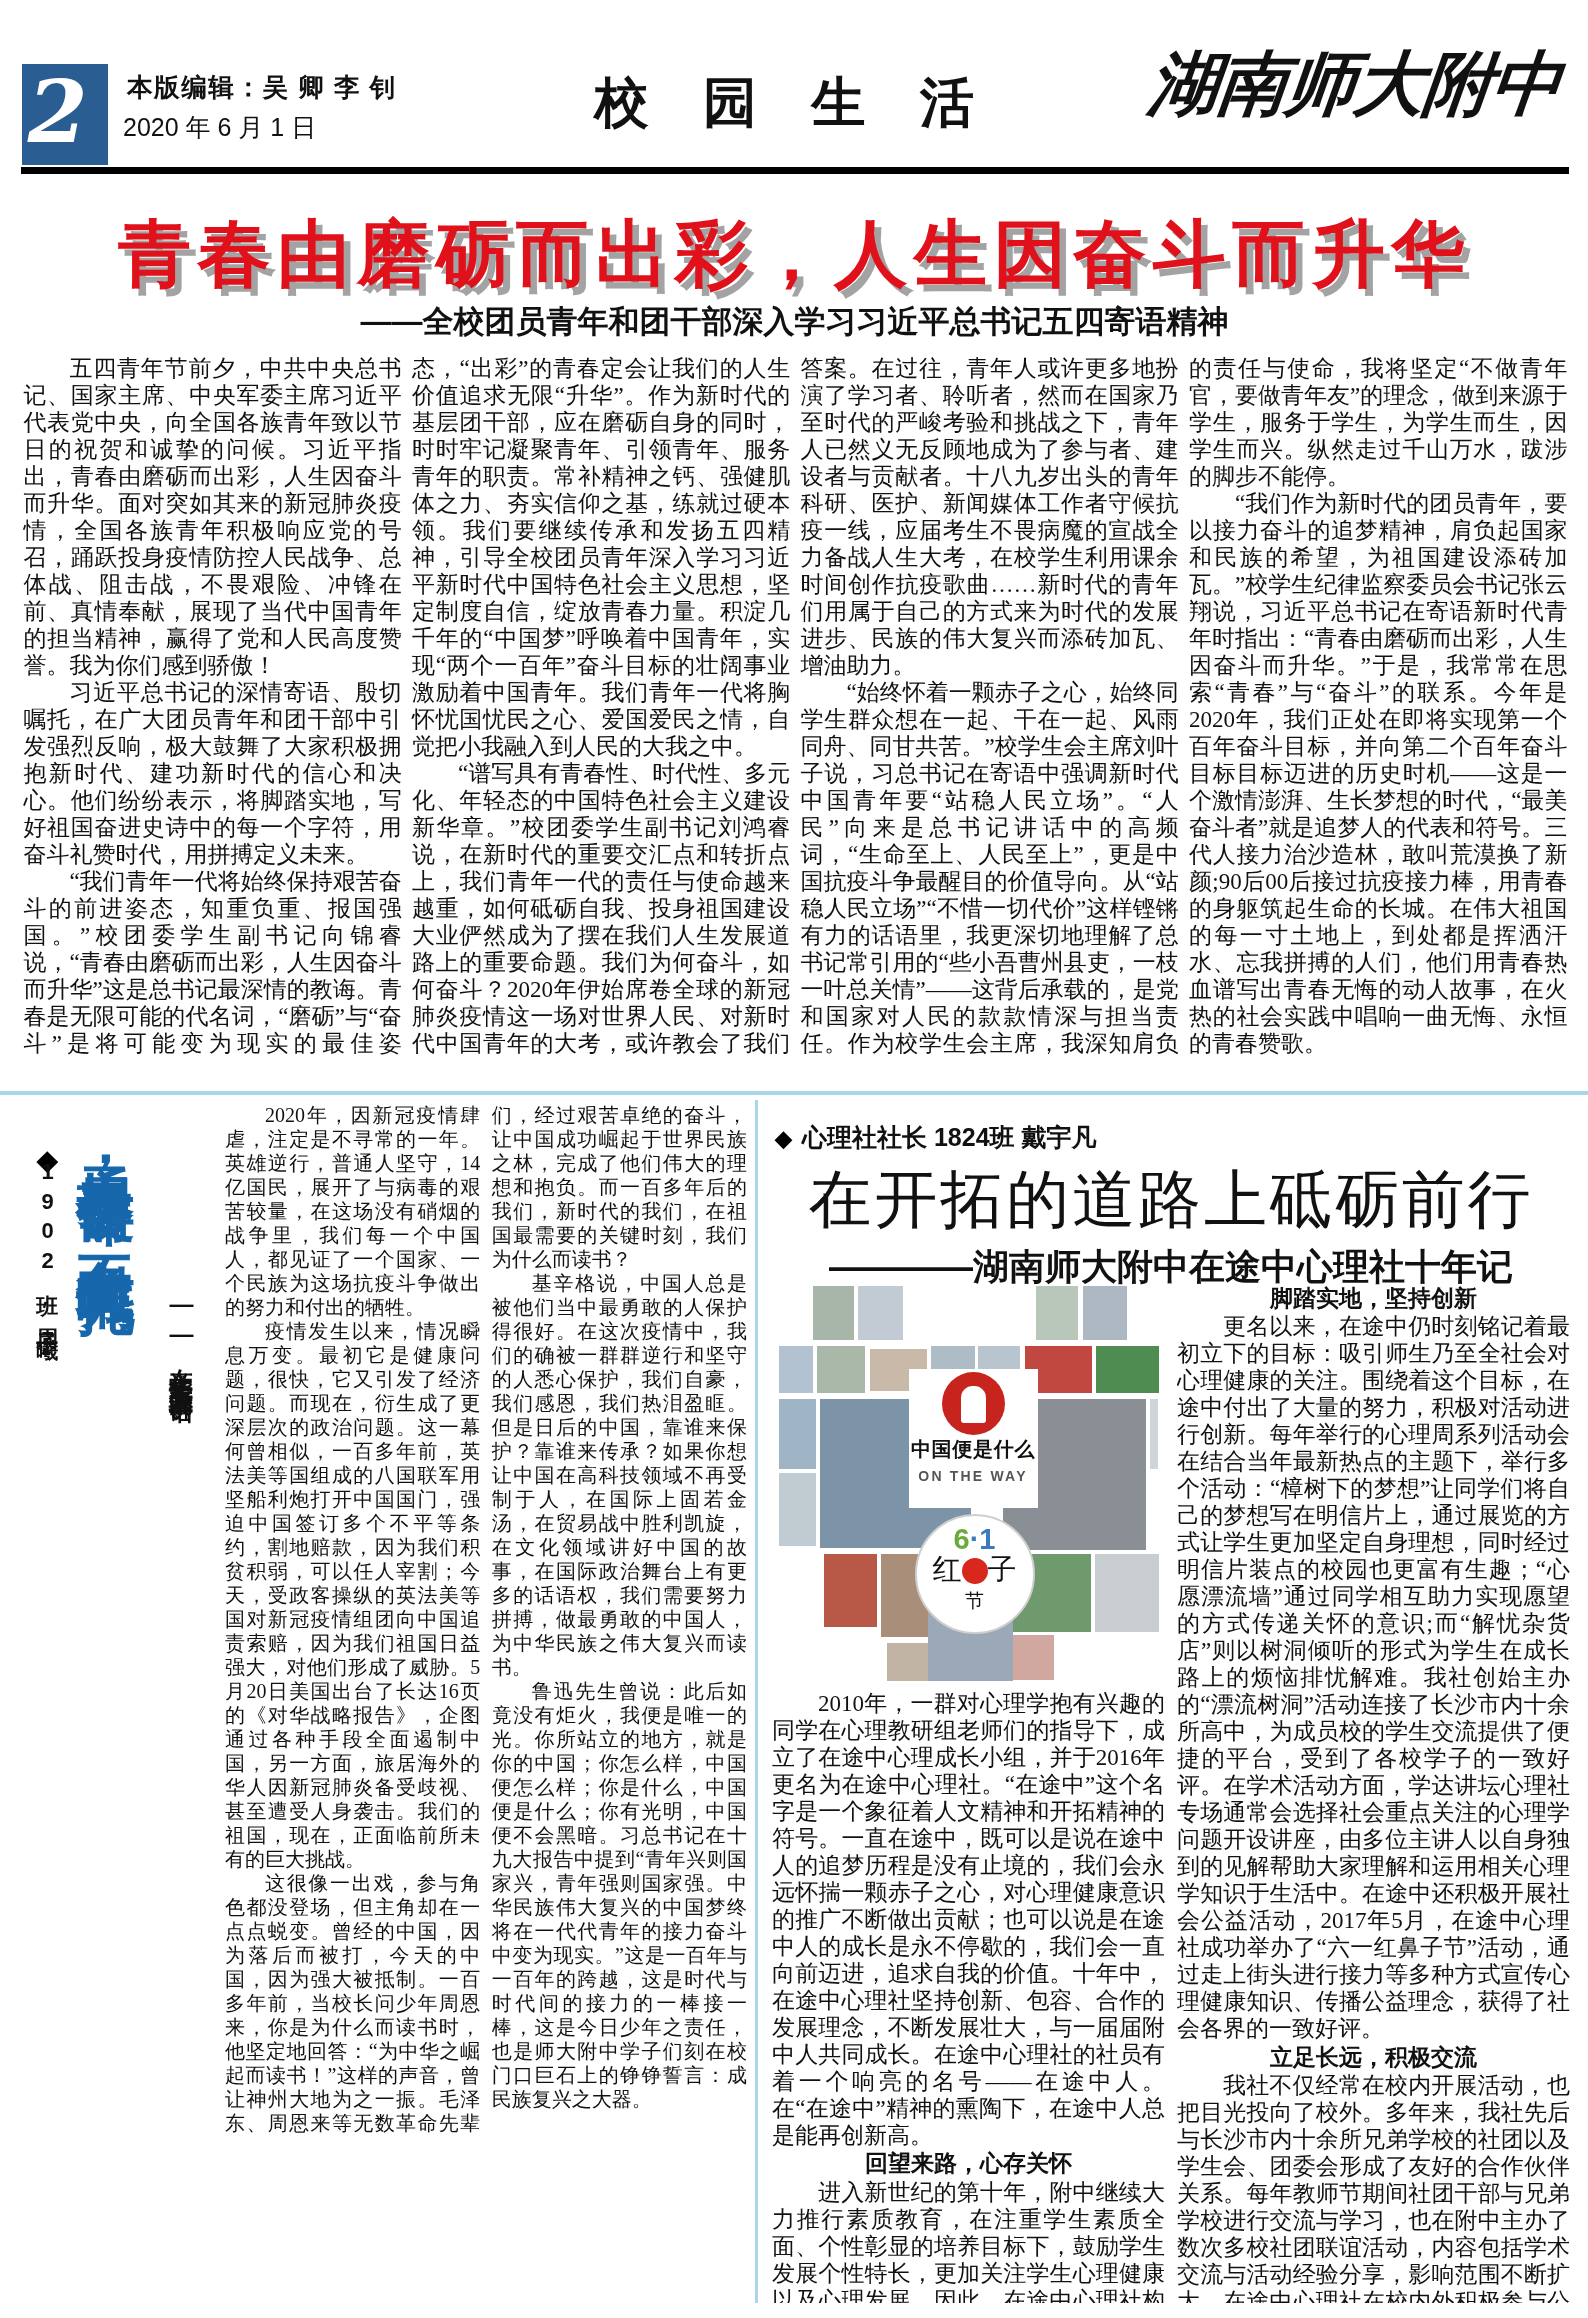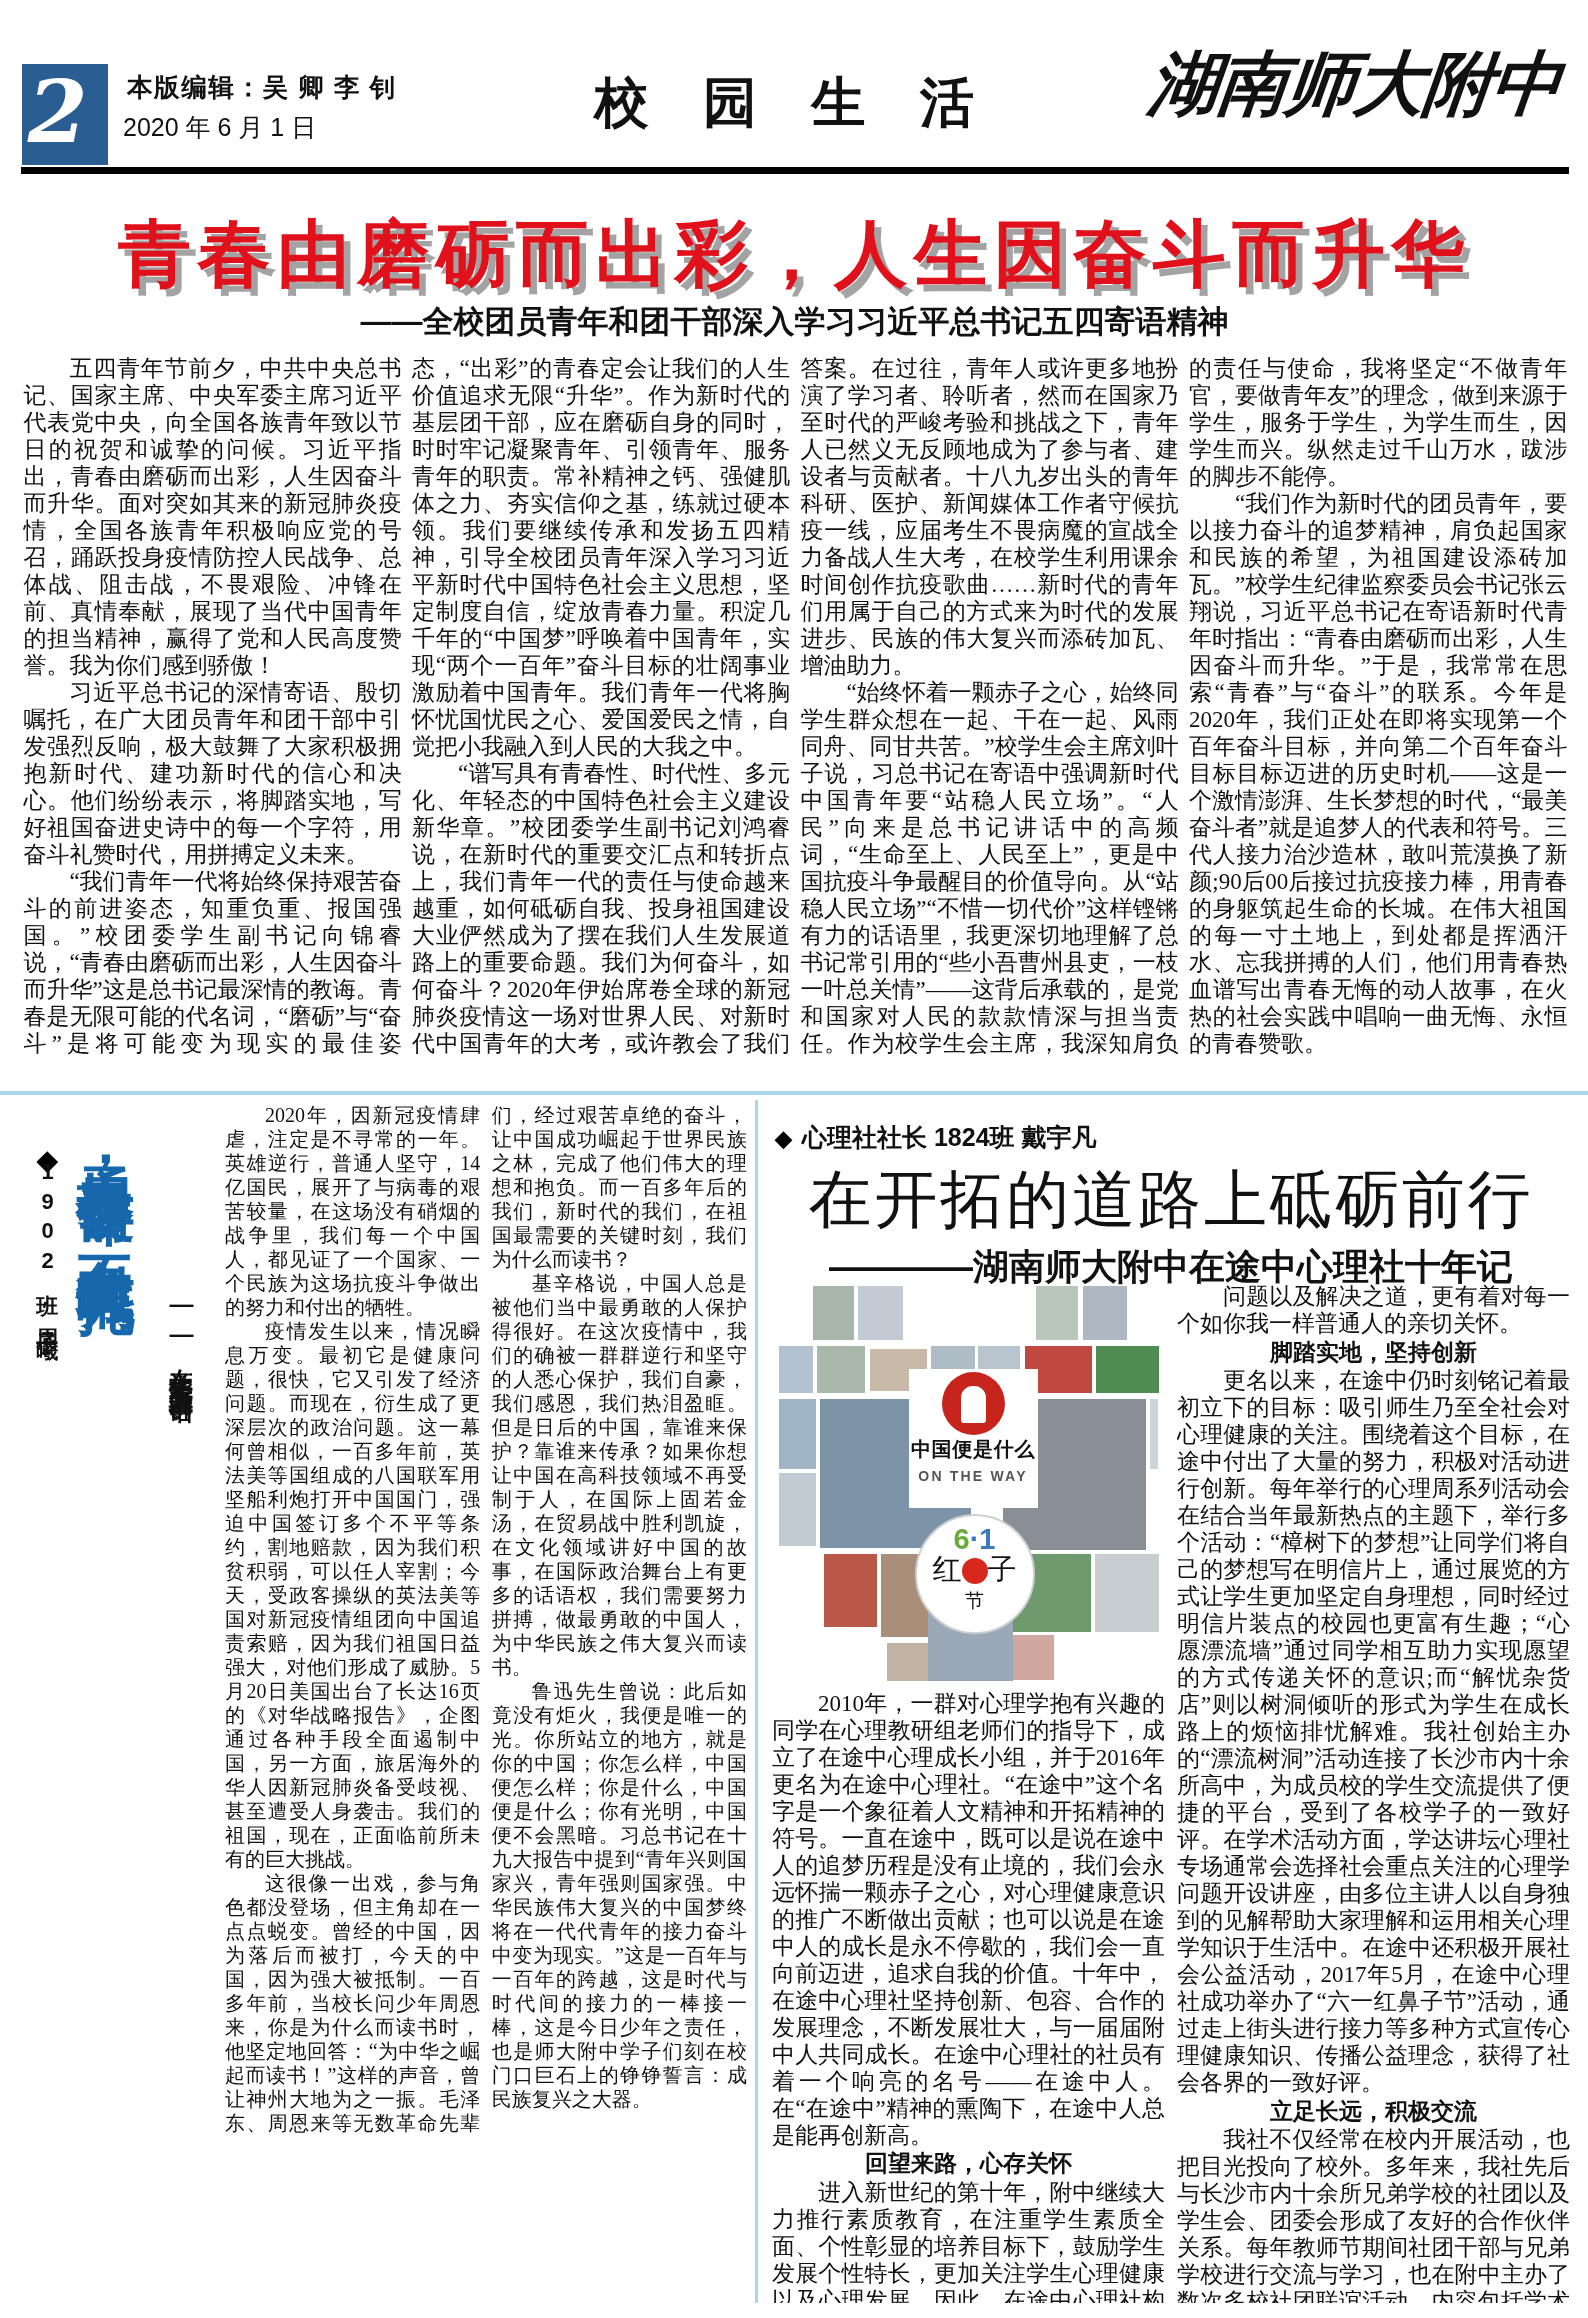--- a/index.html
+++ b/index.html
@@ -162,21 +162,20 @@
           <div class="tile" style="left: 149px; top: 319px; width: 85px; height: 79px; background: rgb(154, 168, 184);"></div>
         </div>
       <div>
           <p>2010年，一群对心理学抱有兴趣的同学在心理教研组老师们的指导下，成立了在途中心理成长小组，并于2016年更名为在途中心理社。“在途中”这个名字是一个象征着人文精神和开拓精神的符号。一直在途中，既可以是说在途中人的追梦历程是没有止境的，我们会永远怀揣一颗赤子之心，对心理健康意识的推广不断做出贡献；也可以说是在途中人的成长是永不停歇的，我们会一直向前迈进，追求自我的价值。十年中，在途中心理社坚持创新、包容、合作的发展理念，不断发展壮大，与一届届附中人共同成长。在途中心理社的社员有着一个响亮的名号——在途中人。在“在途中”精神的熏陶下，在途中人总是能再创新高。</p>
           <div class="subhead">回望来路，心存关怀</div>
           <p>进入新世纪的第十年，附中继续大力推行素质教育，在注重学生素质全面、个性彰显的培养目标下，鼓励学生发展个性特长，更加关注学生心理健康以及心理发展。因此，在途中心理社构建了普及心理健康意识、帮助学生实现心理成长的目标。纵观十年发展史，“在途中”始终坚持着对人文精神的观照。2016年更名时便留下了“在途中”三字，这是对在途中人文精神的继承与发扬。与此同时，在途中的人文关怀不限于校园学习，社员归属感愈加强烈，为各类大型活动的举行打下了良好的群众基础。在途中的人文精神也体现在各色活动——社团节的心理剧展演上。每年在社团节展演的心理剧不光紧扣于探讨生活中的心理</p>
         </div>
     </div>
 
     <div id="ra-col2" class="ra-col">
-        <p>问题以及解决之道，更有着对每一个如你我一样普通人的亲切关怀。</p>
         <div class="subhead">脚踏实地，坚持创新</div>
         <p>更名以来，在途中仍时刻铭记着最初立下的目标：吸引师生乃至全社会对心理健康的关注。围绕着这个目标，在途中付出了大量的努力，积极对活动进行创新。每年举行的心理周系列活动会在结合当年最新热点的主题下，举行多个活动：“樟树下的梦想”让同学们将自己的梦想写在明信片上，通过展览的方式让学生更加坚定自身理想，同时经过明信片装点的校园也更富有生趣；“心愿漂流墙”通过同学相互助力实现愿望的方式传递关怀的意识;而“解忧杂货店”则以树洞倾听的形式为学生在成长路上的烦恼排忧解难。我社创始主办的“漂流树洞”活动连接了长沙市内十余所高中，为成员校的学生交流提供了便捷的平台，受到了各校学子的一致好评。在学术活动方面，学达讲坛心理社专场通常会选择社会重点关注的心理学问题开设讲座，由多位主讲人以自身独到的见解帮助大家理解和运用相关心理学知识于生活中。在途中还积极开展社会公益活动，2017年5月，在途中心理社成功举办了“六一红鼻子节”活动，通过走上街头进行接力等多种方式宣传心理健康知识、传播公益理念，获得了社会各界的一致好评。</p>
         <div class="subhead">立足长远，积极交流</div>
         <p>我社不仅经常在校内开展活动，也把目光投向了校外。多年来，我社先后与长沙市内十余所兄弟学校的社团以及学生会、团委会形成了友好的合作伙伴关系。每年教师节期间社团干部与兄弟学校进行交流与学习，也在附中主办了数次多校社团联谊活动，内容包括学术交流与活动经验分享，影响范围不断扩大。在途中心理社在校内外积极参与公益，同社会各界传递了心理健康的重要性，使人们开始认真思考加强心理健康的措施，对遇到心理危机的人施以关怀之手。</p>
       </div>
   </div>
 
 </div>
 
 

